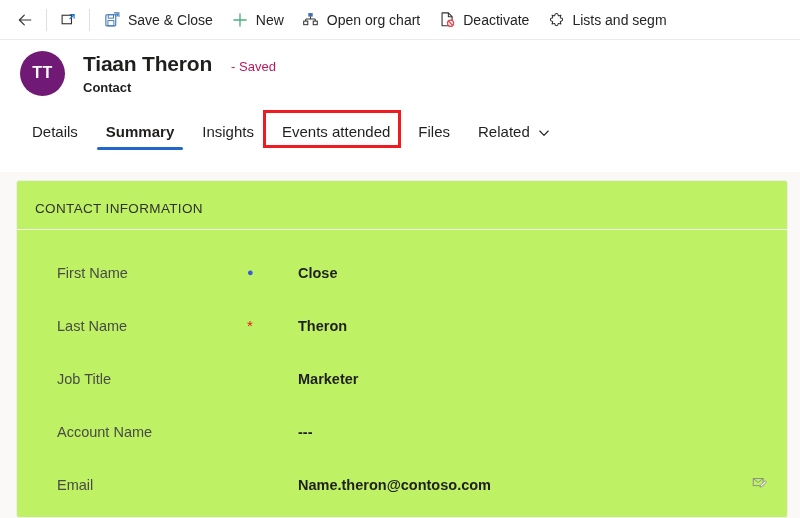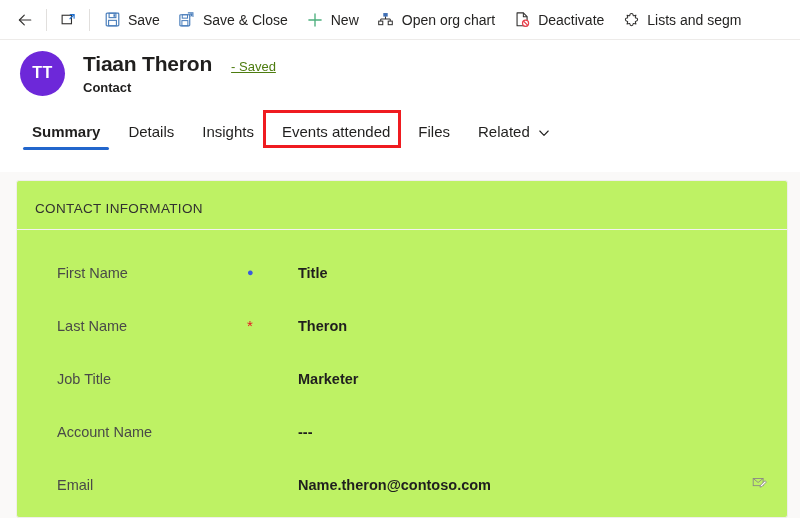--- a/index.html
+++ b/index.html
@@ -65,21 +65,21 @@
     height: 66px;
     display: flex;
     align-items: center;
     padding: 0 0 0 20px;
     box-sizing: border-box;
   }
   #avatar {
     width: 45px;
     height: 45px;
     border-radius: 50%;
-    background: #6d28d9;
+    background: #701a75;
     color: #ffffff;
     display: flex;
     align-items: center;
     justify-content: center;
     font-size: 16px;
     font-weight: 600;
     letter-spacing: 0.5px;
     flex: 0 0 auto;
   }
   #header-text {
@@ -94,23 +94,22 @@
     gap: 12px;
   }
   #record-title {
     font-size: 21px;
     font-weight: bold;
     color: #201f1e;
     letter-spacing: -0.2px;
   }
   #record-status {
     font-size: 13px;
-    color: #4d7c0f;
+    color: #be185d;
     margin-left: 7px;
-    text-decoration: underline;
   }
   #record-subtitle {
     font-size: 13px;
     font-weight: bold;
     color: #201f1e;
     margin-top: 4px;
   }
 
   
   #tab-bar {
@@ -252,31 +251,20 @@
       <svg viewBox="0 0 20 20" width="17" height="17" aria-hidden="true">
         <rect x="2.5" y="5" width="11" height="10" fill="none" stroke="#323130" stroke-width="1.3"></rect>
         <path d="M12 4.2 L16.6 4.2 L16.6 8.6" fill="none" stroke="#1f6fd0" stroke-width="1.3" stroke-linecap="round" stroke-linejoin="round"></path>
         <path d="M16.4 4.4 L11.7 9.1" fill="none" stroke="#1f6fd0" stroke-width="1.3" stroke-linecap="round"></path>
       </svg>
     </span>
   </button>
 
   <div class="cmd-sep"></div>
 
-  <button class="cmd-btn">
-    <span class="cmd-ico">
-      <svg viewBox="0 0 20 20" width="17" height="17" aria-hidden="true">
-        <rect x="2.6" y="2.6" width="14.8" height="14.8" rx="1" fill="none" stroke="#4a7ebb" stroke-width="1.4"></rect>
-        <rect x="6" y="2.6" width="8" height="5.2" fill="none" stroke="#4a7ebb" stroke-width="1.3"></rect>
-        <rect x="5.4" y="11" width="9.2" height="6.4" fill="none" stroke="#4a7ebb" stroke-width="1.3"></rect>
-        <rect x="11.1" y="3.8" width="1.9" height="3" fill="#4a7ebb"></rect>
-      </svg>
-    </span>
-    <span class="cmd-label">Save</span>
-  </button>
 
   <button class="cmd-btn">
     <span class="cmd-ico">
       <svg viewBox="0 0 20 20" width="17" height="17" aria-hidden="true">
         <rect x="2.2" y="4.4" width="11.6" height="13" rx="1" fill="none" stroke="#4a7ebb" stroke-width="1.4"></rect>
         <rect x="5" y="4.4" width="6.2" height="4" fill="none" stroke="#4a7ebb" stroke-width="1.2"></rect>
         <rect x="4.6" y="11.3" width="7" height="6.1" fill="none" stroke="#4a7ebb" stroke-width="1.2"></rect>
         <path d="M11.6 2.2 H17.6 V7" fill="none" stroke="#4a7ebb" stroke-width="1.2"></path>
         <path d="M13 4.5 H16.6 M15.2 3.1 L16.8 4.6 L15.2 6.1" fill="none" stroke="#4a7ebb" stroke-width="1.2" stroke-linecap="round" stroke-linejoin="round"></path>
       </svg>
@@ -334,26 +322,26 @@
     <div id="title-line">
       <span id="record-title">Tiaan Theron</span>
       <span id="record-status">- Saved</span>
     </div>
     <div id="record-subtitle">Contact</div>
   </div>
 </div>
 
 <div id="tab-bar">
 
+  <button class="tab">
+    <span>Details</span>
+  </button>
+
   <button class="tab selected">
     <span>Summary</span>
-  </button>
-
-  <button class="tab">
-    <span>Details</span>
   </button>
 
   <button class="tab">
     <span>Insights</span>
   </button>
 
 
   <button class="tab">
     <span>Events attended</span>
   </button>
@@ -377,21 +365,21 @@
 <div id="form-area">
   <div id="contact-card">
 
     <div id="section-header">CONTACT INFORMATION</div>
 
     <div id="fields">
 
       <div class="field-row">
         <span class="field-label">First Name</span>
         <span class="req-mark recommended">●</span>
-        <span class="field-value">Title</span>
+        <span class="field-value">Close</span>
         <span class="field-action"></span>
       </div>
 
       <div class="field-row">
         <span class="field-label">Last Name</span>
         <span class="req-mark required">*</span>
         <span class="field-value">Theron</span>
         <span class="field-action"></span>
       </div>
 

